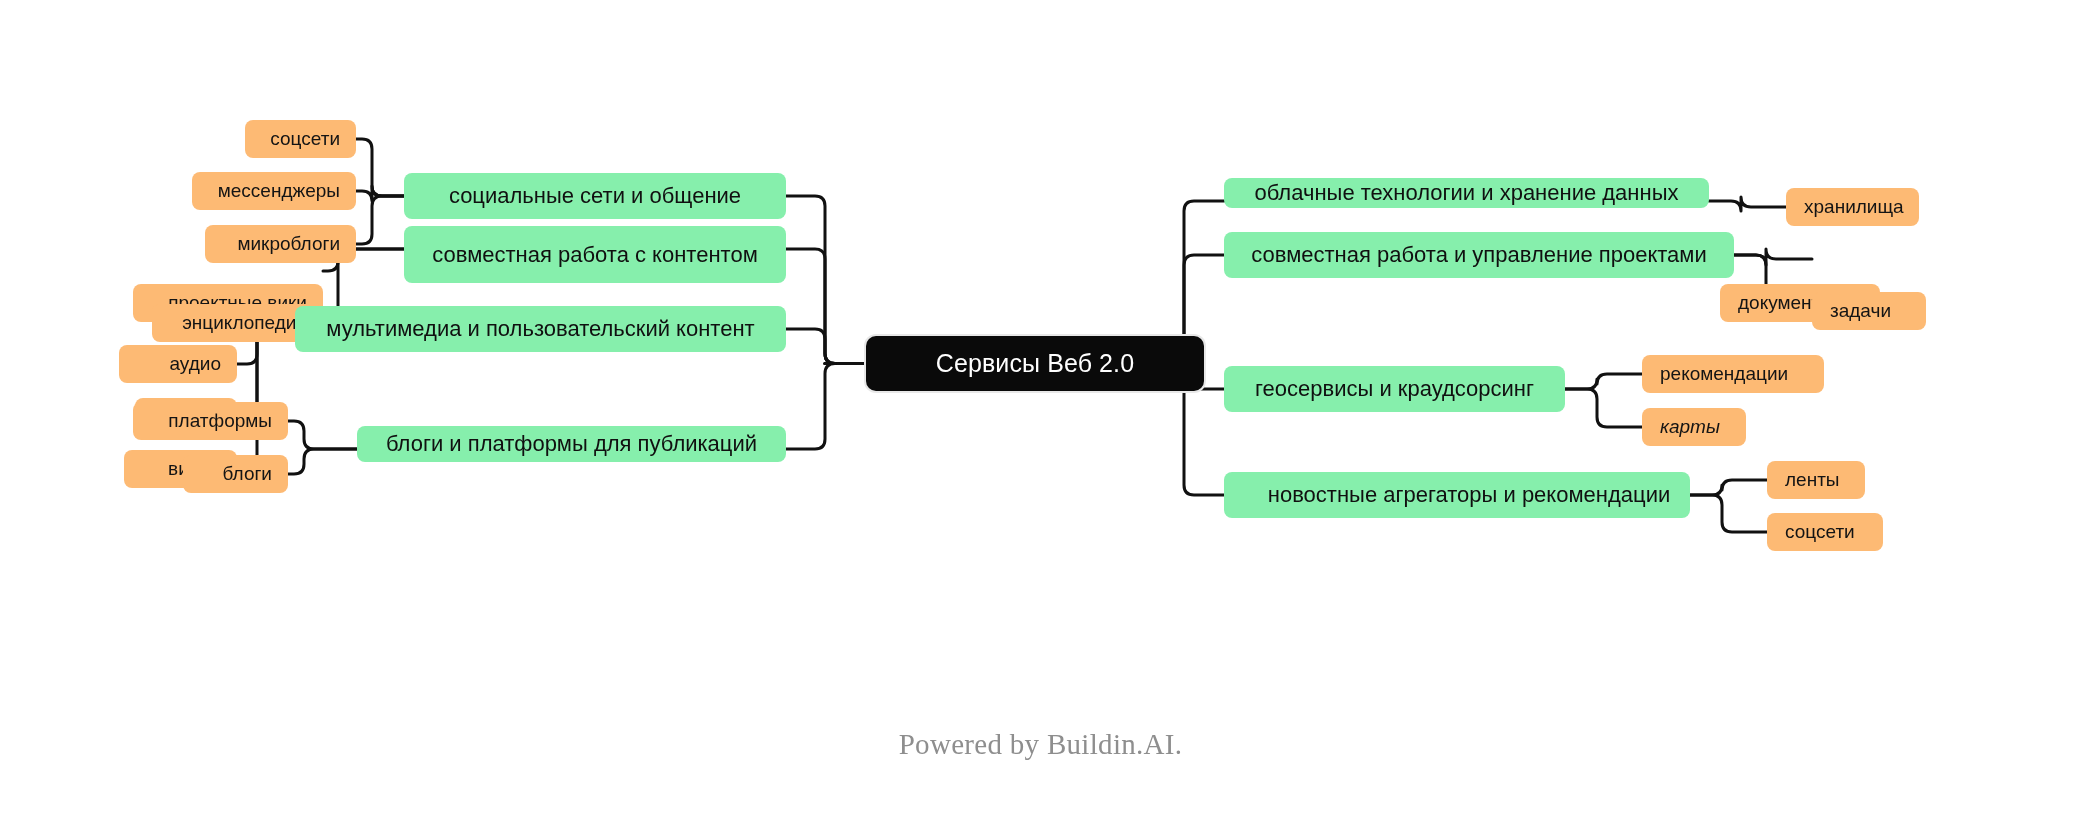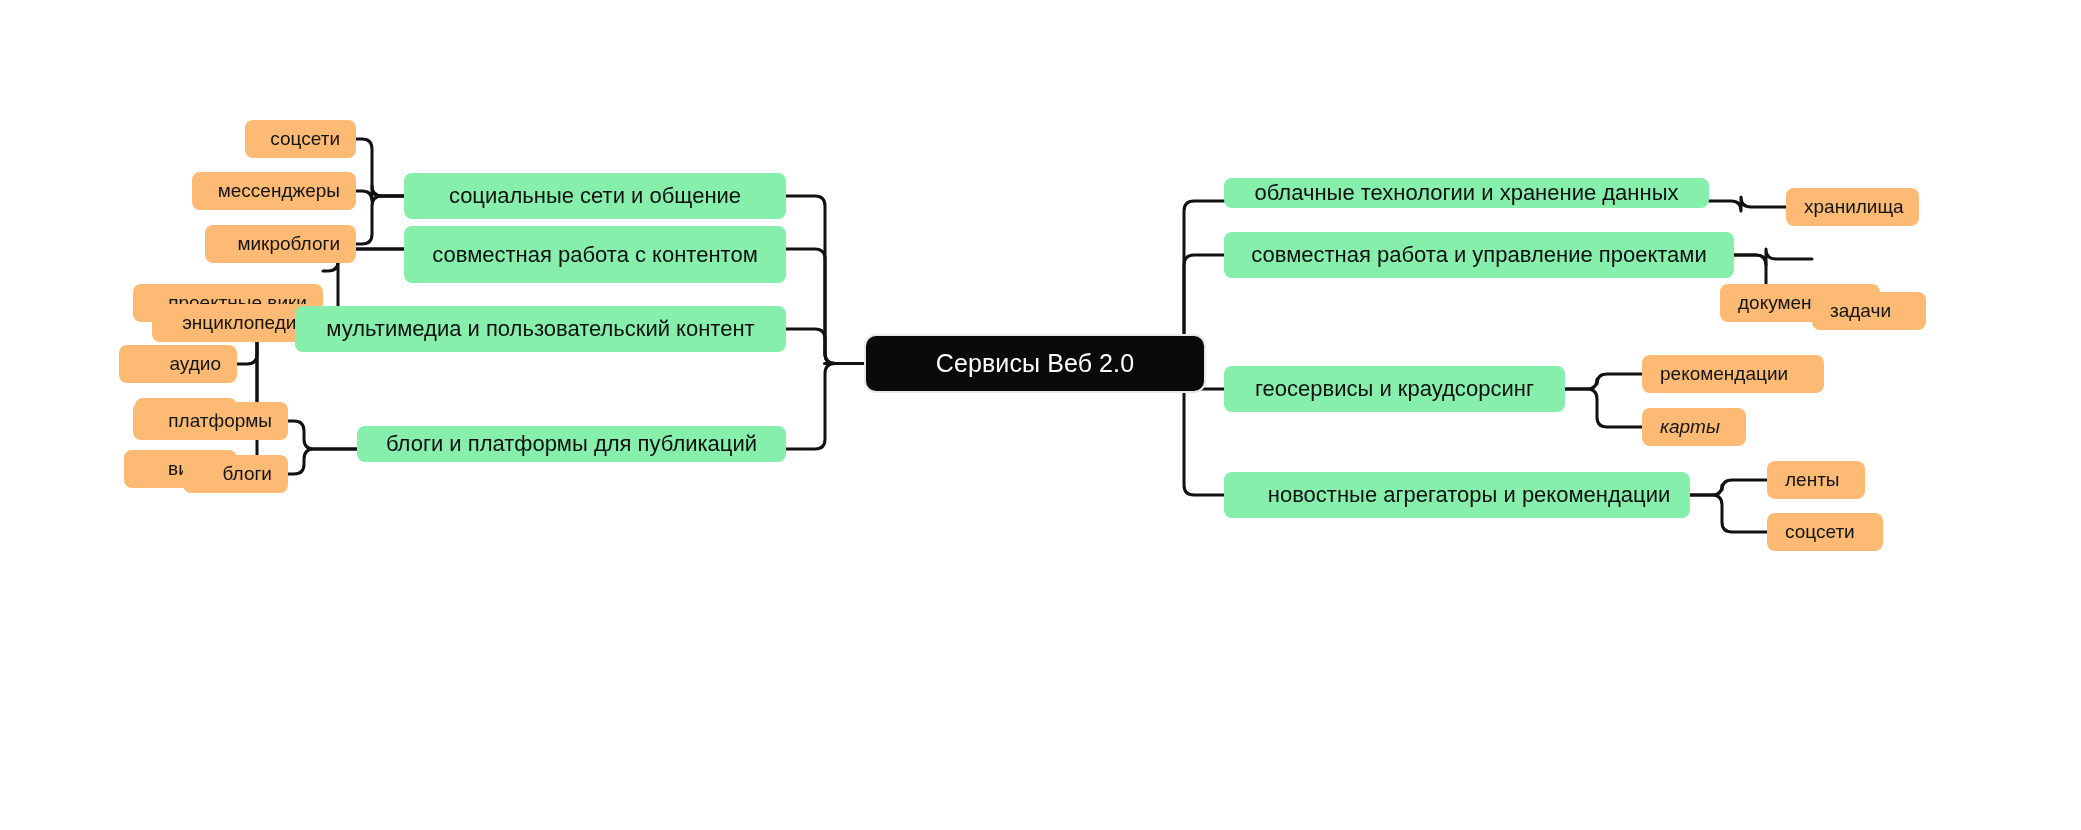--- a/index.html
+++ b/index.html
@@ -137,13 +137,14 @@
       <div class="node-box node-leaf align-left" style="left: 1720px; top: 240px; width: 160px; height: 38px; margin-top: 44px;">документы</div>
       <div class="node-box node-leaf align-left" style="left: 1812px; top: 292px; width: 114px; height: 38px;">задачи</div>
       <div class="node-box node-branch" style="left: 1224px; top: 366px; width: 341px; height: 46px;">геосервисы и краудсорсинг</div>
       <div class="node-box node-leaf align-left" style="left: 1642px; top: 355px; width: 182px; height: 38px;">рекомендации</div>
       <div class="node-box node-leaf align-left" style="left: 1642px; top: 408px; width: 104px; height: 38px; font-style: italic;">карты</div>
       <div class="node-box node-branch" style="left: 1224px; top: 472px; width: 466px; height: 46px; padding-left: 24px;">новостные агрегаторы и рекомендации</div>
       <div class="node-box node-leaf align-left" style="left: 1767px; top: 461px; width: 98px; height: 38px;">ленты</div>
       <div class="node-box node-leaf align-left" style="left: 1767px; top: 513px; width: 116px; height: 38px;">соцсети</div>
     </div>
 
+  <div class="footer-credit">Powered by Buildin.AI.</div>
 </div>
 
 </body></html>

